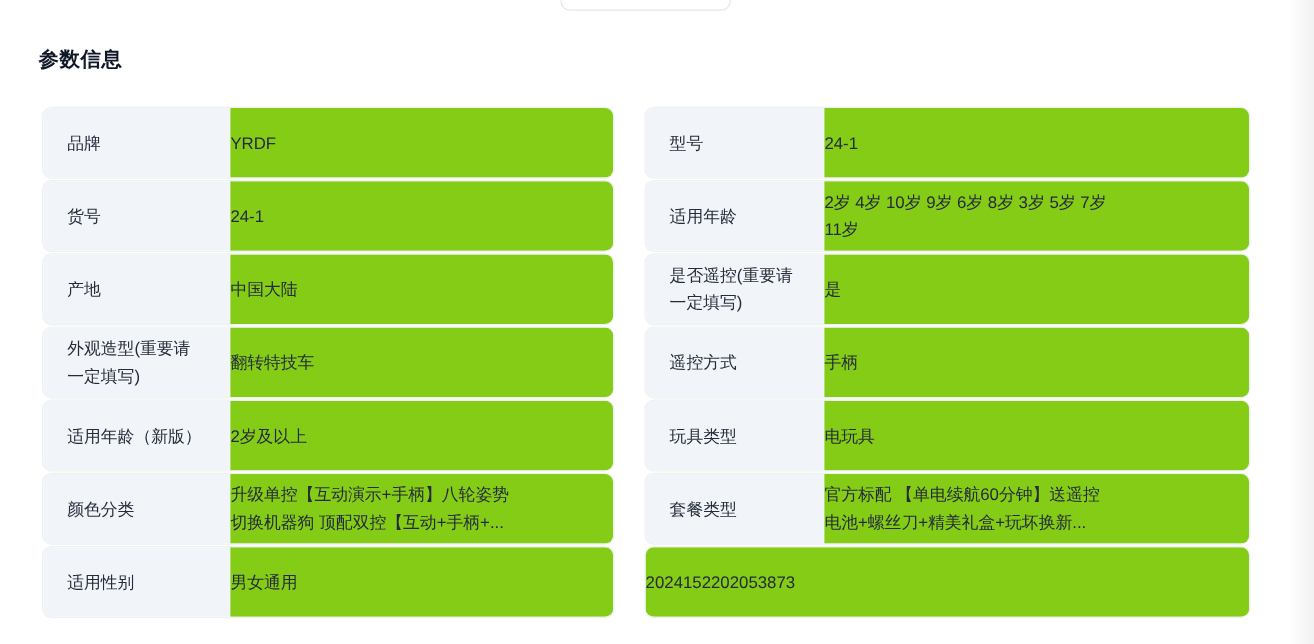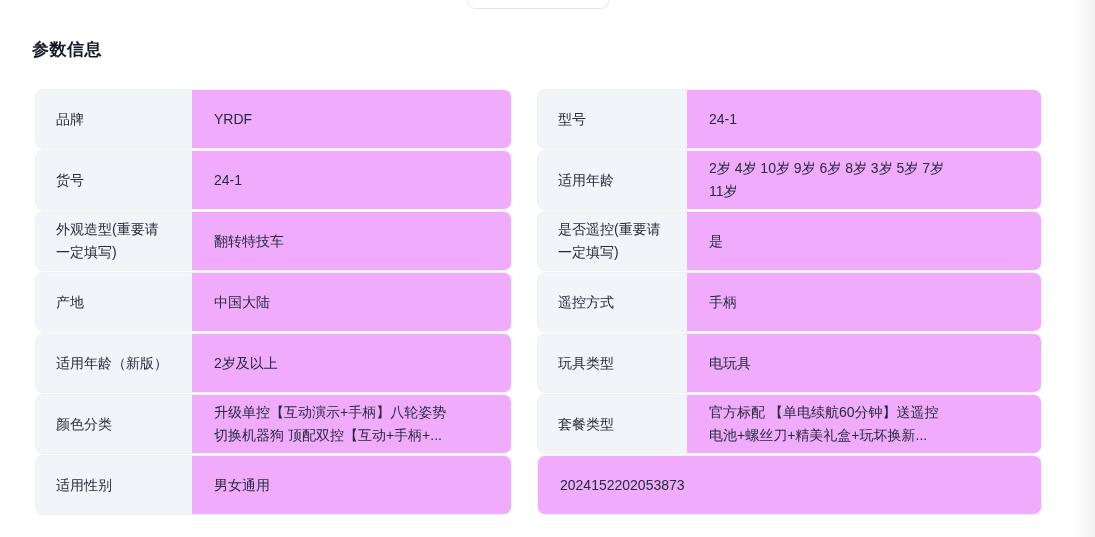--- a/index.html
+++ b/index.html
@@ -48,22 +48,21 @@
     display: flex;
     align-items: center;
     padding-left: 20px;
     flex: 0 0 156px;
   }
   .spec-group.right .label-cell { flex: 0 0 149px; }
   .value-cell {
     flex: 1;
     display: flex;
     align-items: center;
-    padding-left: 22px;
-    background: #f0abfc;
+    background: #84cc16;
   }
   .cell-text {
     font-size: 14px;
     line-height: 23px;
     color: #252b3a;
   }
   .label-cell .cell-text { max-width: 115px; }
   .value-cell .cell-text { max-width: 240px; }
   .right-edge-shade {
     position: absolute;
@@ -92,32 +91,32 @@
   <div class="spec-row">
     <div class="label-cell">
         <span class="cell-text">货号</span>
       </div>
     <div class="value-cell">
         <span class="cell-text">24-1</span>
       </div>
   </div>
   <div class="spec-row">
     <div class="label-cell">
+        <span class="cell-text">产地</span>
+      </div>
+    <div class="value-cell">
+        <span class="cell-text">中国大陆</span>
+      </div>
+  </div>
+  <div class="spec-row">
+    <div class="label-cell">
         <span class="cell-text">外观造型(重要请一定填写)</span>
       </div>
     <div class="value-cell">
         <span class="cell-text">翻转特技车</span>
-      </div>
-  </div>
-  <div class="spec-row">
-    <div class="label-cell">
-        <span class="cell-text">产地</span>
-      </div>
-    <div class="value-cell">
-        <span class="cell-text">中国大陆</span>
       </div>
   </div>
   <div class="spec-row">
     <div class="label-cell">
         <span class="cell-text">适用年龄（新版）</span>
       </div>
     <div class="value-cell">
         <span class="cell-text">2岁及以上</span>
       </div>
   </div>

